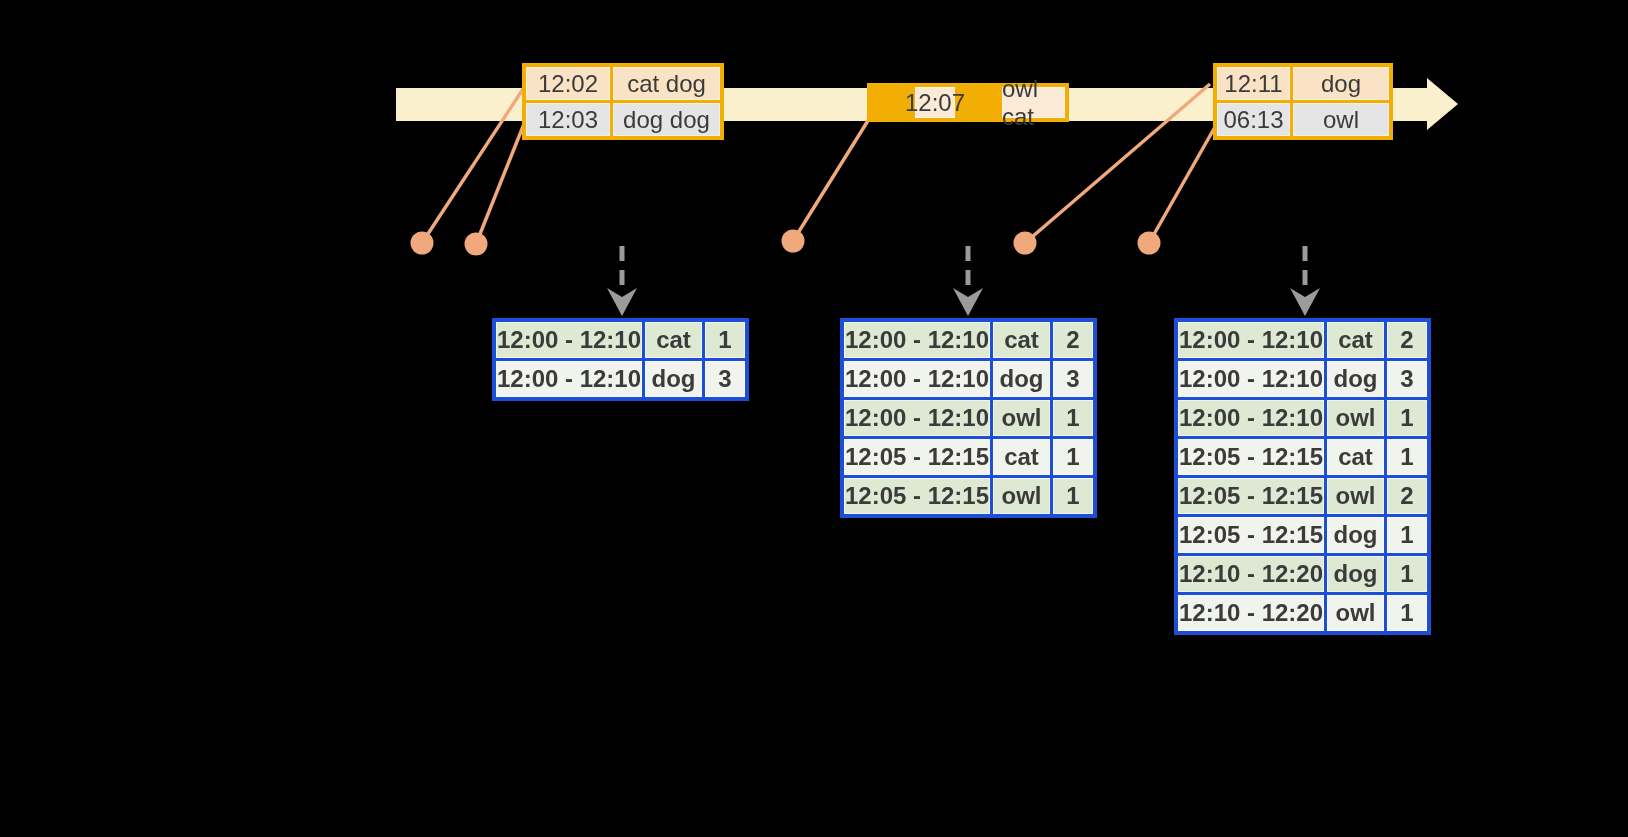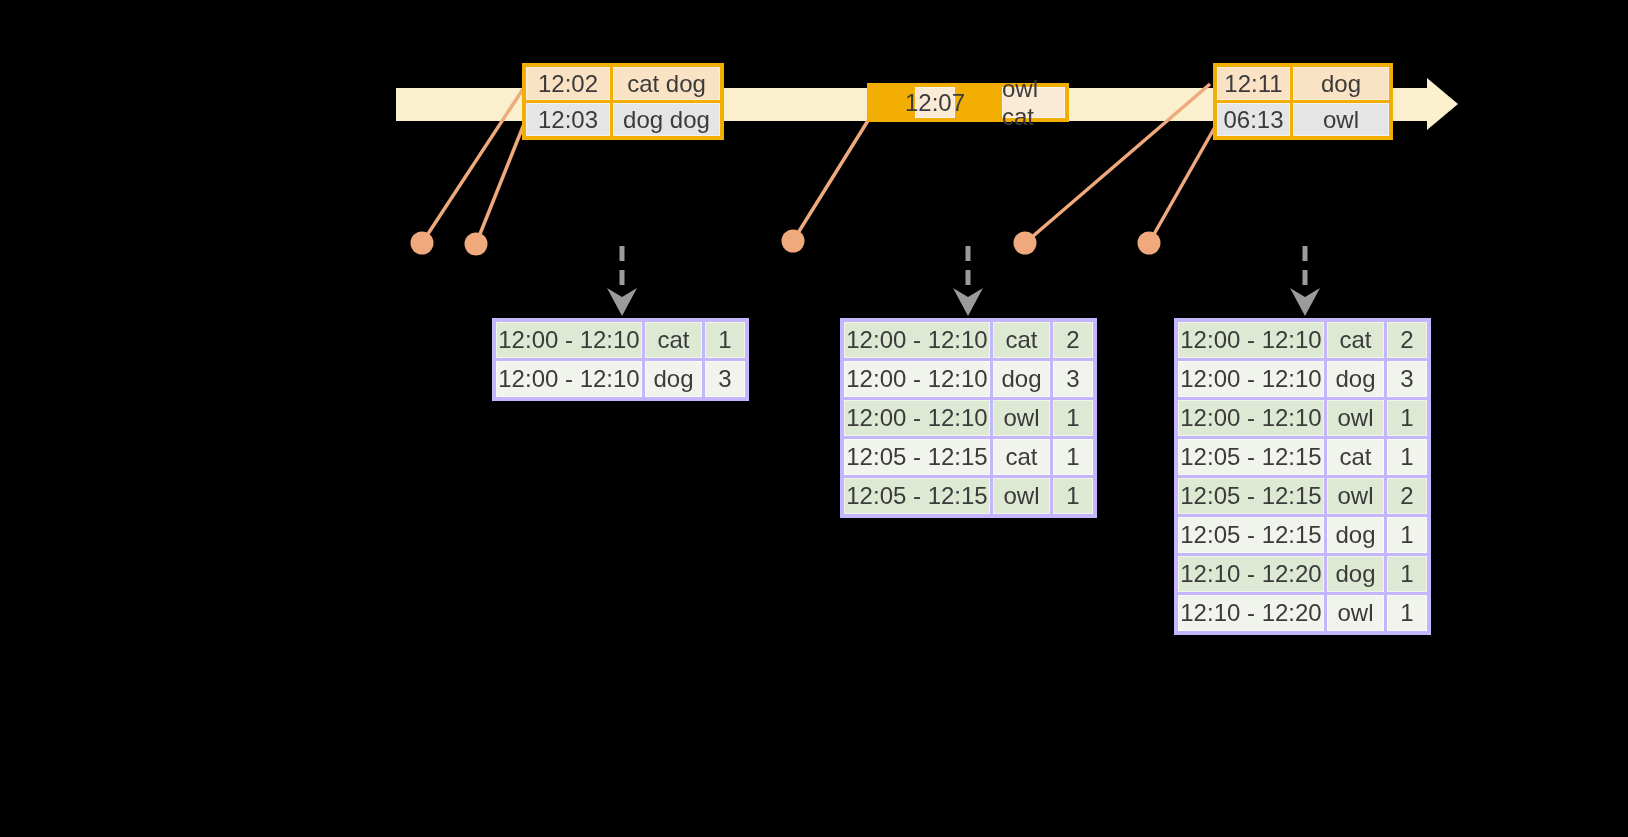--- a/index.html
+++ b/index.html
@@ -33,21 +33,21 @@
   .ecell{
     display:flex;align-items:center;justify-content:center;
     font-size:24px;box-shadow:inset 0 0 0 1px rgba(255,255,255,.45);
   }
   .peach{background:#fae2c4;}
   .cream{background:#e5e5e5;}
   .mid{background:#fbead5;margin-left:44px;}
   
   .result-table{
     position:absolute;z-index:3;display:grid;gap:3px;padding:4px;
-    background:#c4b5fd;grid-template-columns:146px 57px 40px;grid-auto-rows:36px;
+    background:#1d4ed8;grid-template-columns:146px 57px 40px;grid-auto-rows:36px;font-weight:bold;
   }
   #rt-1{left:492px;top:318px;}
   #rt-2{left:840px;top:318px;}
   #rt-3{left:1174px;top:318px;}
   .gcell{
     display:flex;align-items:center;justify-content:center;
     font-size:24px;box-shadow:inset 0 0 0 1px rgba(255,255,255,.55);
   }
   .gdark{background:#dee9d4;}
   .glight{background:#f1f4ed;}

